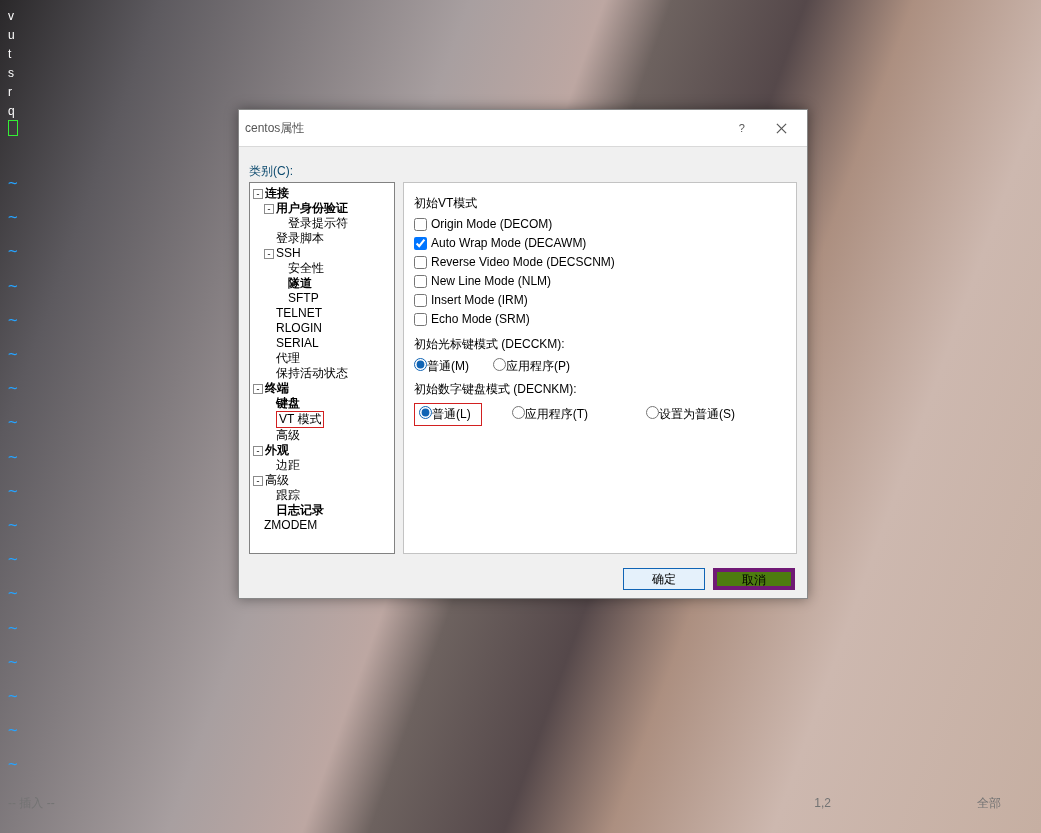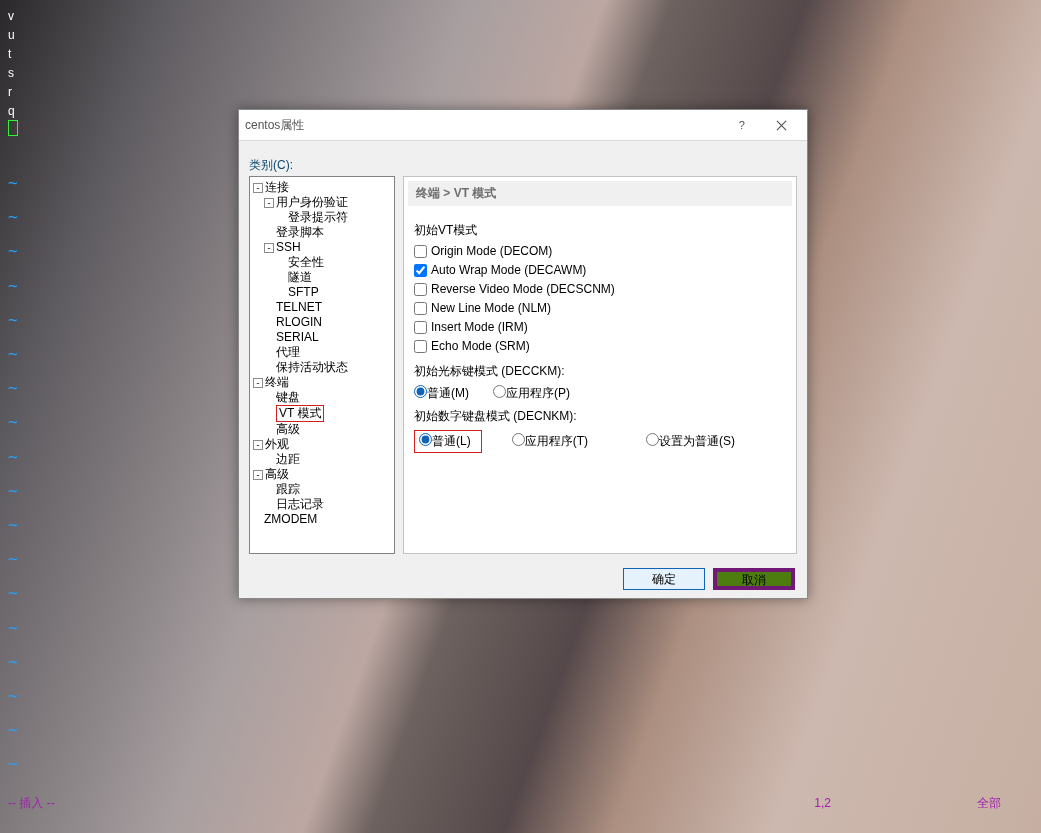--- a/index.html
+++ b/index.html
@@ -1,35 +1,35 @@
 <!DOCTYPE html>
 <html><head>
 <meta charset="utf-8">
 <style>
 *{box-sizing:border-box;margin:0;padding:0;font-family:"Microsoft YaHei",Tahoma,Arial,sans-serif;font-size:12px}
 body{width:1041px;height:833px;overflow:hidden;position:relative;background:linear-gradient(110deg,#2a282a 0%,#5d5a5f 12%,#a89fa0 35%,#bda7a2 45%,#6d625f 50%,#55484a 60%,#ac8f80 68%,#cdb8af 80%,#c6afa2 100%)}
 .terminal-col{position:absolute;top:6px;left:8px;color:#ffffff;font-family:Consolas,monospace;font-size:16px;line-height:18px}
 .cursor{display:inline-block;width:10px;height:16px;border:1px solid #35ef35;vertical-align:top}
 .tildes{position:absolute;top:166px;left:8px;color:#26a3ff;font-family:Consolas,monospace;font-size:16px;line-height:34.2px}
-.status-bar{position:absolute;left:0;right:0;bottom:18px;height:24px;color:#a21caf;font-family:SimSun,monospace;font-size:18px;display:flex;align-items:center}
+.status-bar{position:absolute;left:0;right:0;bottom:18px;height:24px;color:#737373;font-family:SimSun,monospace;font-size:18px;display:flex;align-items:center}
 .status-bar .mode{margin-left:8px}
 .status-bar .pos{position:absolute;right:210px}
 .status-bar .all{position:absolute;right:40px}
 .dialog{position:absolute;left:238px;top:109px;width:570px;height:490px;background:#fff;box-shadow:0 0 12px rgba(0,0,0,.4);display:flex;flex-direction:column;border:1px solid #888}
-.titlebar{height:31px;background:#fff;color:#555;display:flex;align-items:center;padding:0 6px;border-bottom:1px solid #d9d9d9}
+.titlebar{height:37px;background:#fff;color:#555;display:flex;align-items:center;padding:0 6px;border-bottom:1px solid #d9d9d9}
 .titlebar .t-text{flex:1;font-size:12px}
 .titlebar .t-btn{width:40px;height:27px;display:flex;align-items:center;justify-content:center;color:#555;cursor:default}
 .titlebar .t-btn svg{width:11px;height:11px}
 .dialog-body{flex:1;display:flex;flex-direction:column;background:#f0f0f0}
 .cat-label{padding:16px 10px 2px;color:#0c4a6e}
 .panes{flex:1;display:flex;padding:0 10px 6px;gap:8px}
 .tree-pane{width:146px;background:#fff;border:1px solid #828282;overflow:auto;padding:3px 2px;line-height:15px}
 .tnode{white-space:nowrap;cursor:default;padding:0 1px}
 .tnode .exp{display:inline-block;width:10px;height:10px;border:1px solid #8b8b8b;font-size:9px;line-height:8px;text-align:center;margin-right:2px;vertical-align:middle;font-family:monospace}
-.bold{font-weight:400}
+.bold{font-weight:700}
 .sel{border:1.6px solid #d22020;padding:0 2px;display:inline-block}
 .ind1{padding-left:12px}.ind2{padding-left:24px}.ind3{padding-left:36px}
 .right-pane{flex:1;background:#fff;border:1px solid #c3c3c3;display:flex;flex-direction:column}
 .bc{background:#f0f0f0;color:#6f6f6f;padding:4px 8px;margin:4px;font-weight:bold;border:0}
 .content{padding:6px 10px;color:#000}
 .content .grp-title{margin:6px 0 5px}
 .cb{display:flex;align-items:center;gap:4px;margin:2px 0 5px;cursor:default}
 .cb input{width:13px;height:13px}
 .radios{display:flex;gap:24px;margin:2px 0 4px}
 .radio{display:flex;gap:0;cursor:default}
@@ -92,21 +92,20 @@
         <div class="tnode ind2"><span>高级</span></div>
         <div class="tnode"><span class="exp">-</span><span class="bold">外观</span></div>
         <div class="tnode ind2"><span>边距</span></div>
         <div class="tnode"><span class="exp">-</span><span>高级</span></div>
         <div class="tnode ind2"><span>跟踪</span></div>
         <div class="tnode ind2"><span class="bold">日志记录</span></div>
         <div class="tnode ind1"><span>ZMODEM</span></div>
       </div>
 
       <div class="right-pane">
-        <div class="bc">终端 &gt; VT 模式</div>
         <div class="content">
           <div class="grp-title">初始VT模式</div>
           <label class="cb">
               <input type="checkbox" style="">
               <span>Origin Mode (DECOM)</span>
             </label>
           <label class="cb">
               <input type="checkbox" checked="" style="">
               <span>Auto Wrap Mode (DECAWM)</span>
             </label>

